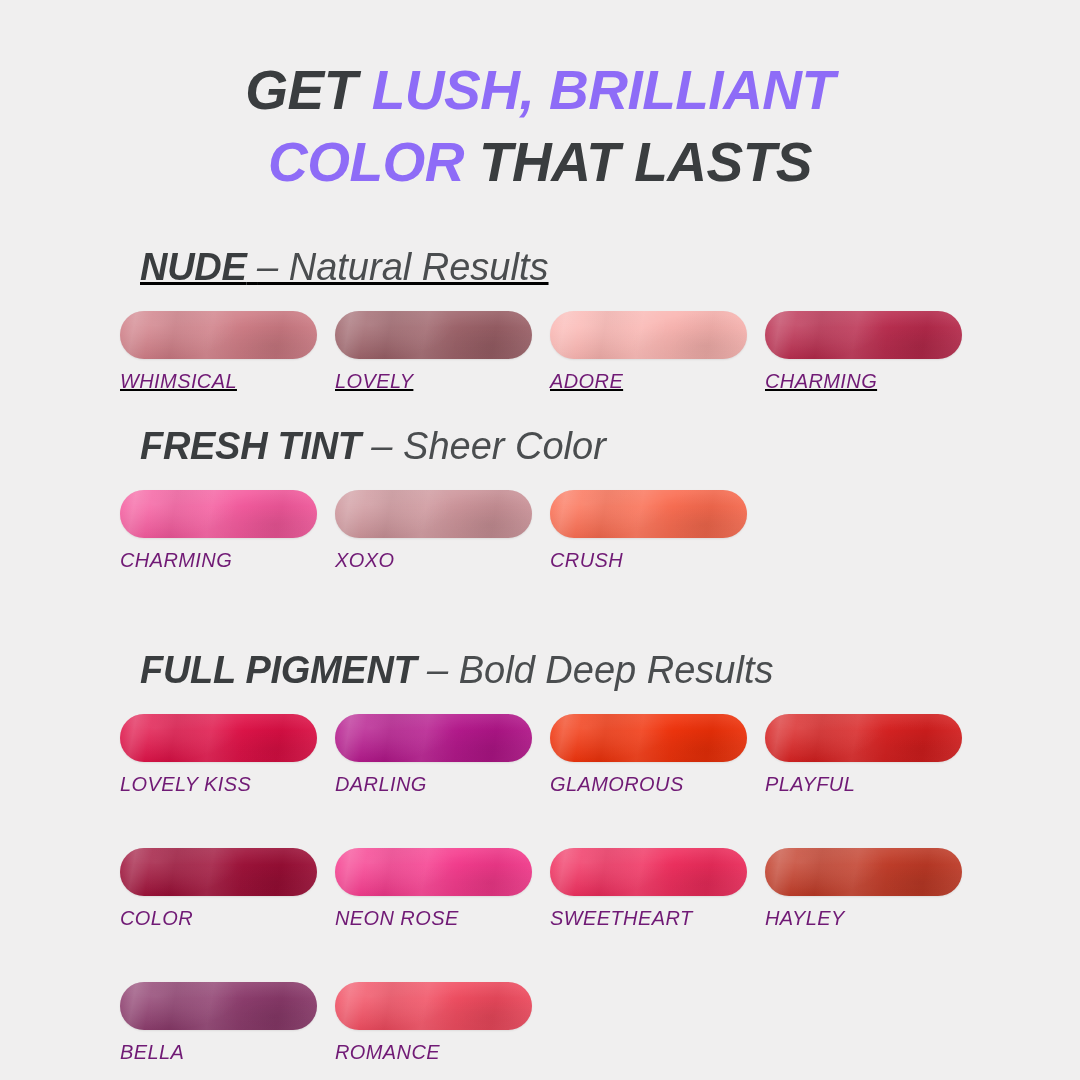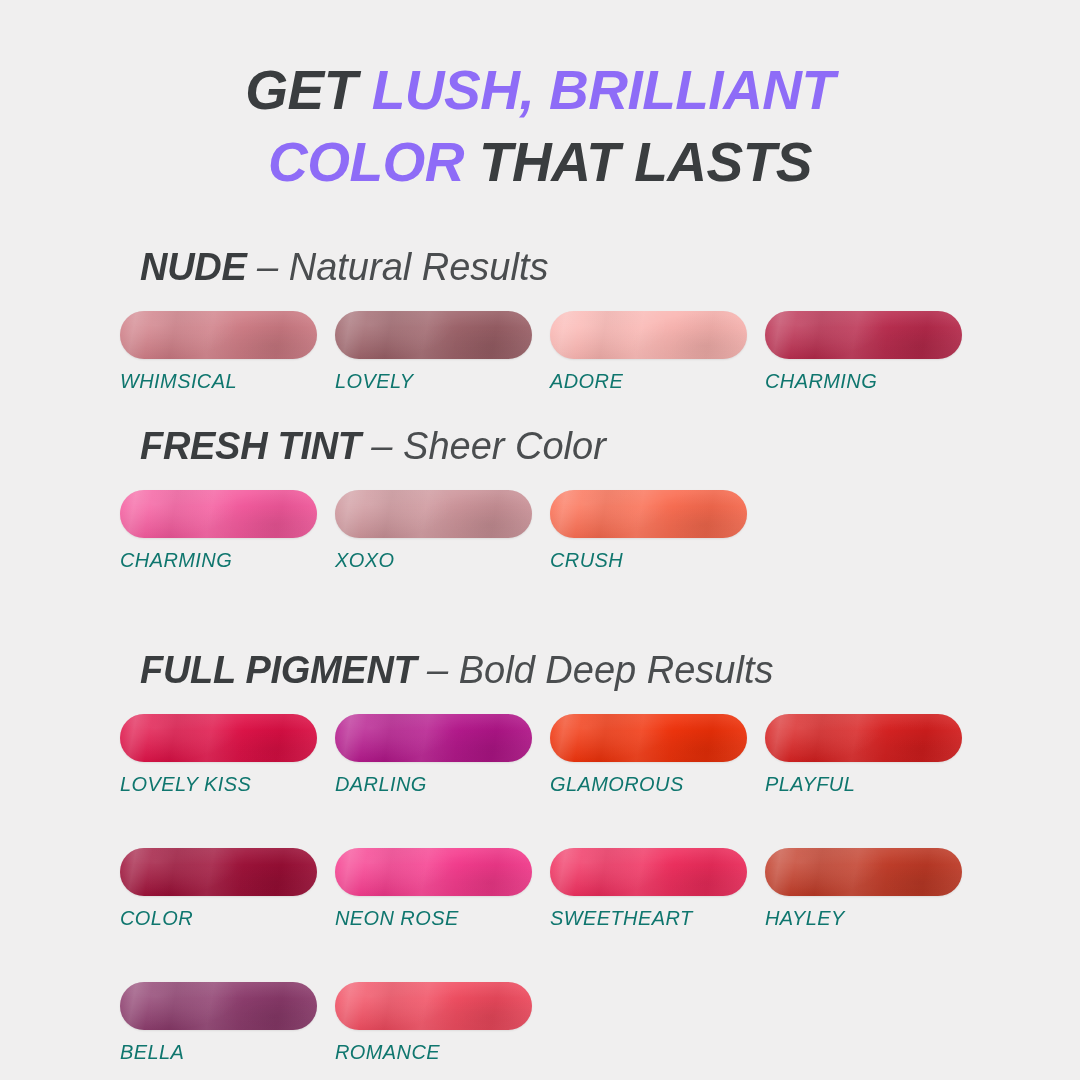--- a/index.html
+++ b/index.html
@@ -92,39 +92,39 @@
       linear-gradient(180deg, rgba(255,255,255,0.10) 0%, rgba(0,0,0,0.00) 35%, rgba(0,0,0,0.06) 100%);
     pointer-events:none;
   }
 
   .swatch-label {
     margin-top:11px;
     font-style:italic;
     font-weight:300;
     font-size:20px;
     letter-spacing:0.4px;
-    color:#0f766e;
+    color:#701a75;
     white-space:nowrap;
   }
 </style>
 </head>
 <body style="background: rgb(240, 239, 239);">
 
 <div class="page">
 
   <h1 class="headline">
     <span>
       <span>GET </span><span class="accent">LUSH, BRILLIANT</span>
     </span><br>
     <span>
       <span class="accent">COLOR </span><span>THAT LASTS</span>
     </span>
   </h1>
 
-  <div class="section" id="section-0" style="top:245px;">
+  <div class="section" id="section-0" style="top:245px;text-decoration:underline;">
     <div class="section-heading">
       <span class="cat">NUDE</span>
       <span class="desc">– Natural Results</span>
     </div>
     <div class="swatch-grid">
         <div class="swatch-cell">
           <div class="swatch" style="background: rgb(206, 123, 132);"></div>
           <div class="swatch-label">WHIMSICAL</div>
         </div>
         <div class="swatch-cell">

